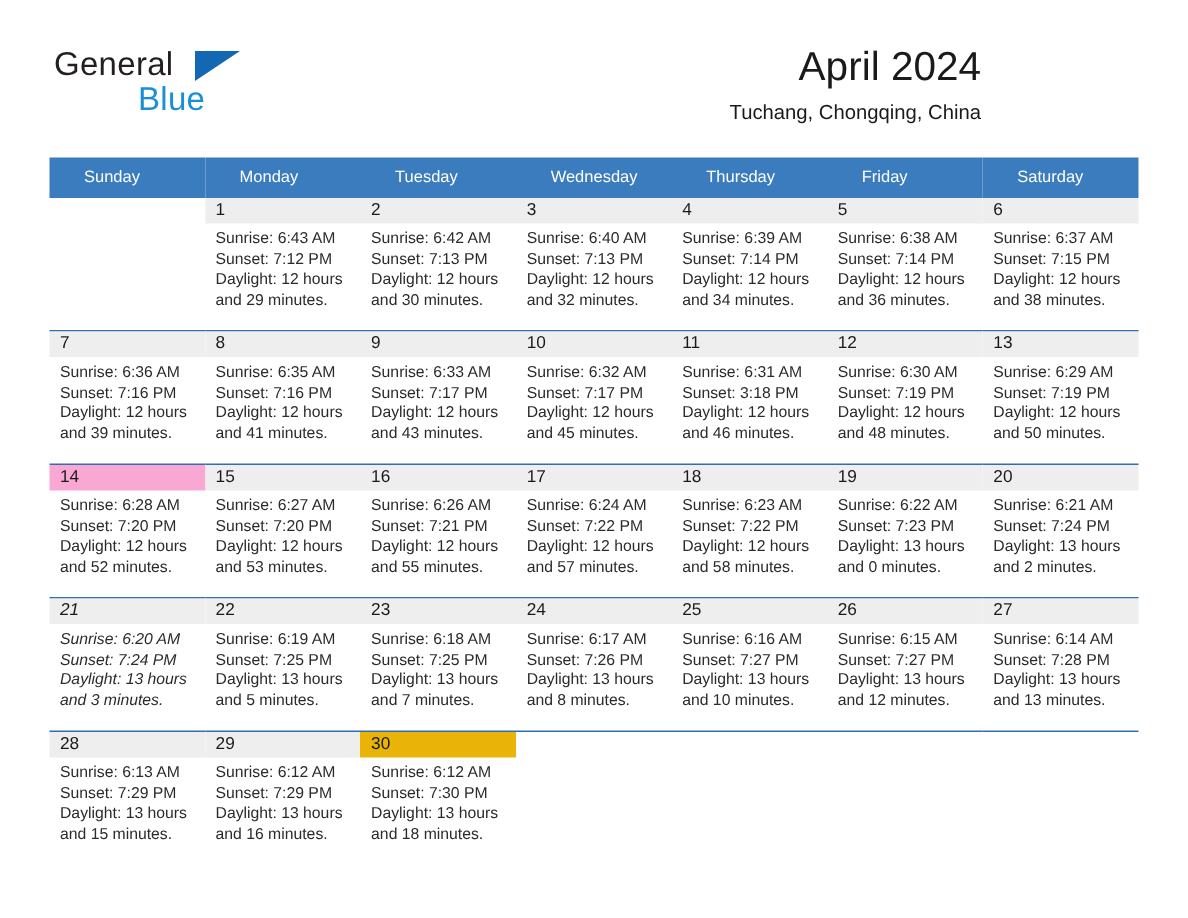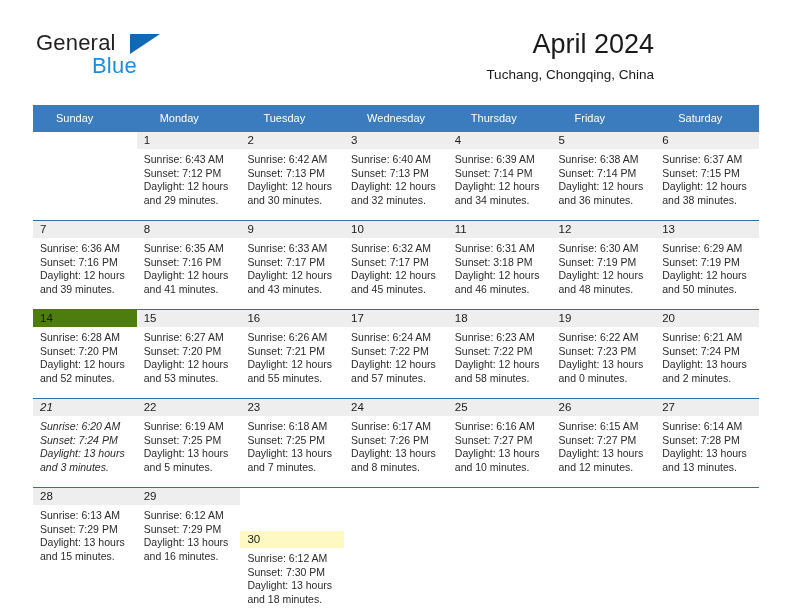--- a/index.html
+++ b/index.html
@@ -314,21 +314,21 @@
                 <div>Sunset: 7:19 PM</div>
                 <div>Daylight: 12 hours</div>
                 <div>and 50 minutes.</div>
               </div>
             </div>
           </td>
         </tr>
         <tr class="week-row">
           <td style="border-top-color: rgb(47, 111, 174);">
             <div class="daycell">
-              <div class="daynum-band" style="background: #4d7c0f;">14</div>
+              <div class="daynum-band" style="background: #f9a8d4;">14</div>
               <div class="daylines">
                 <div>Sunrise: 6:28 AM</div>
                 <div>Sunset: 7:20 PM</div>
                 <div>Daylight: 12 hours</div>
                 <div>and 52 minutes.</div>
               </div>
             </div>
           </td>
           <td style="border-top-color: rgb(47, 111, 174);">
             <div class="daycell">
@@ -494,21 +494,21 @@
               <div class="daylines">
                 <div>Sunrise: 6:12 AM</div>
                 <div>Sunset: 7:29 PM</div>
                 <div>Daylight: 13 hours</div>
                 <div>and 16 minutes.</div>
               </div>
             </div>
           </td>
           <td style="border-top-color: rgb(47, 111, 174);">
             <div class="daycell">
-              <div class="daynum-band" style="background: #fef9c3; margin-top: 43px;">30</div>
+              <div class="daynum-band" style="background: #eab308;">30</div>
               <div class="daylines">
                 <div>Sunrise: 6:12 AM</div>
                 <div>Sunset: 7:30 PM</div>
                 <div>Daylight: 13 hours</div>
                 <div>and 18 minutes.</div>
               </div>
             </div>
           </td>
           <td style="border-top-color: rgb(47, 111, 174);">
             <div class="daycell empty"></div>

